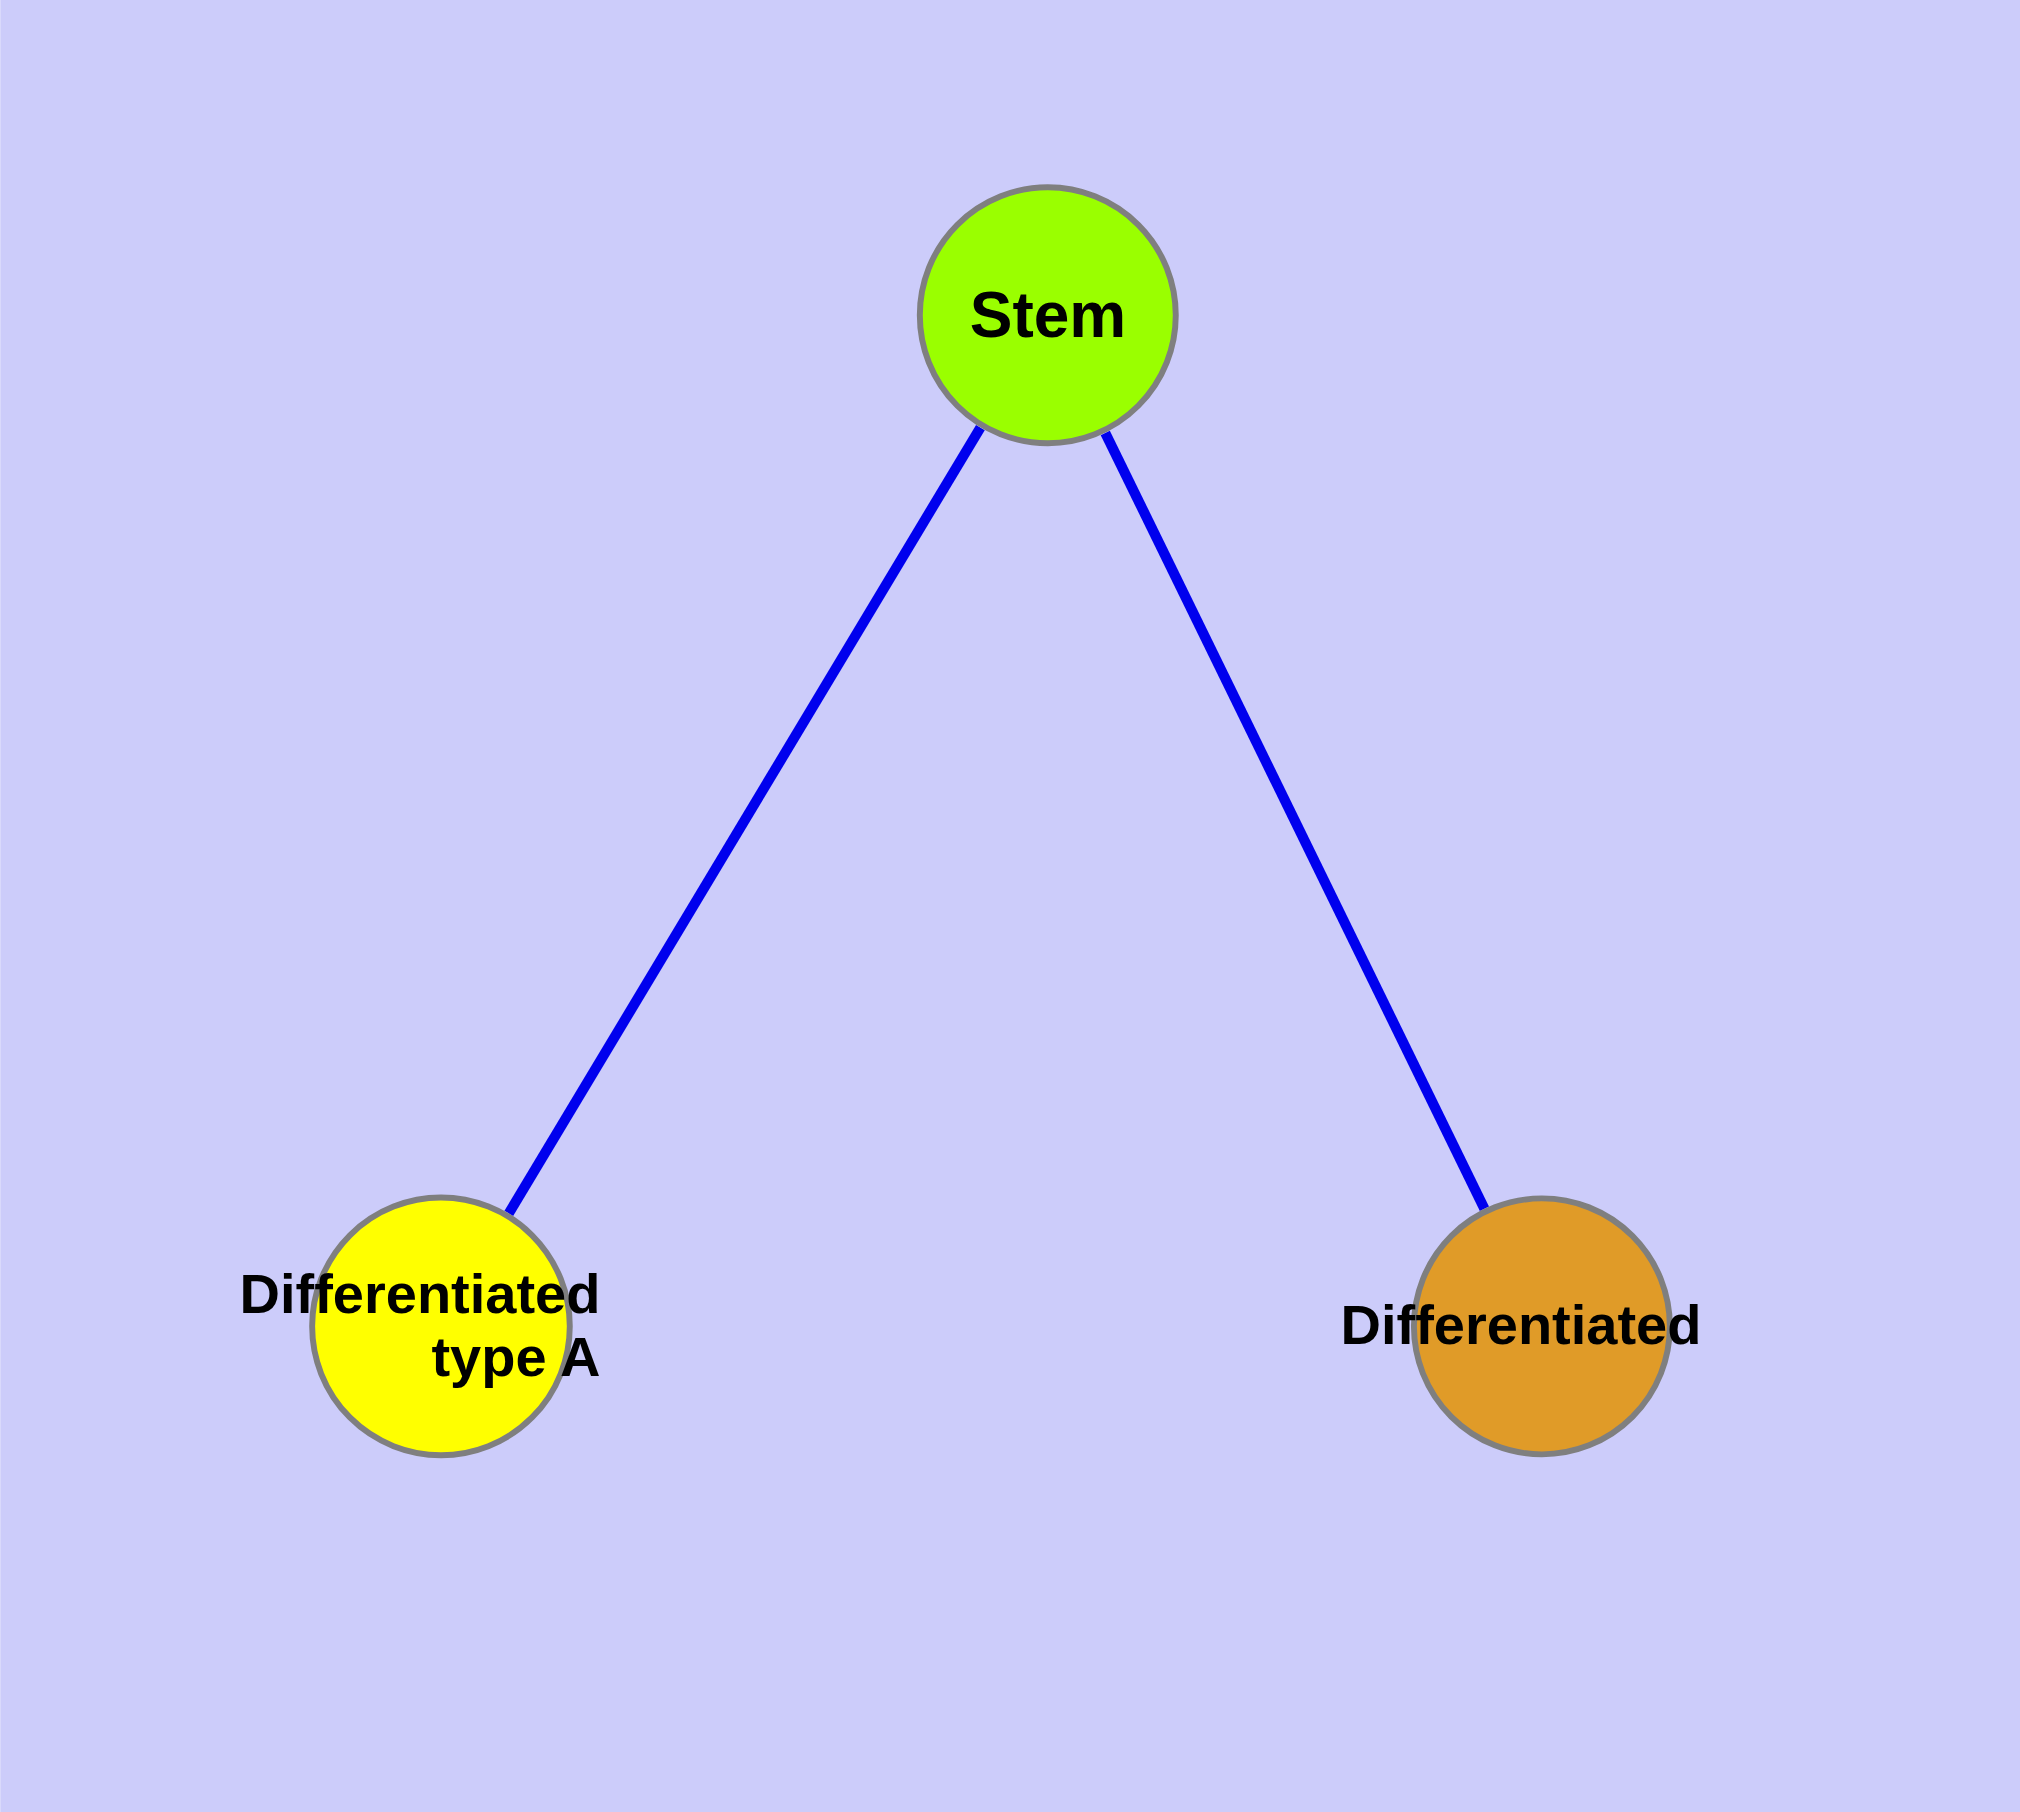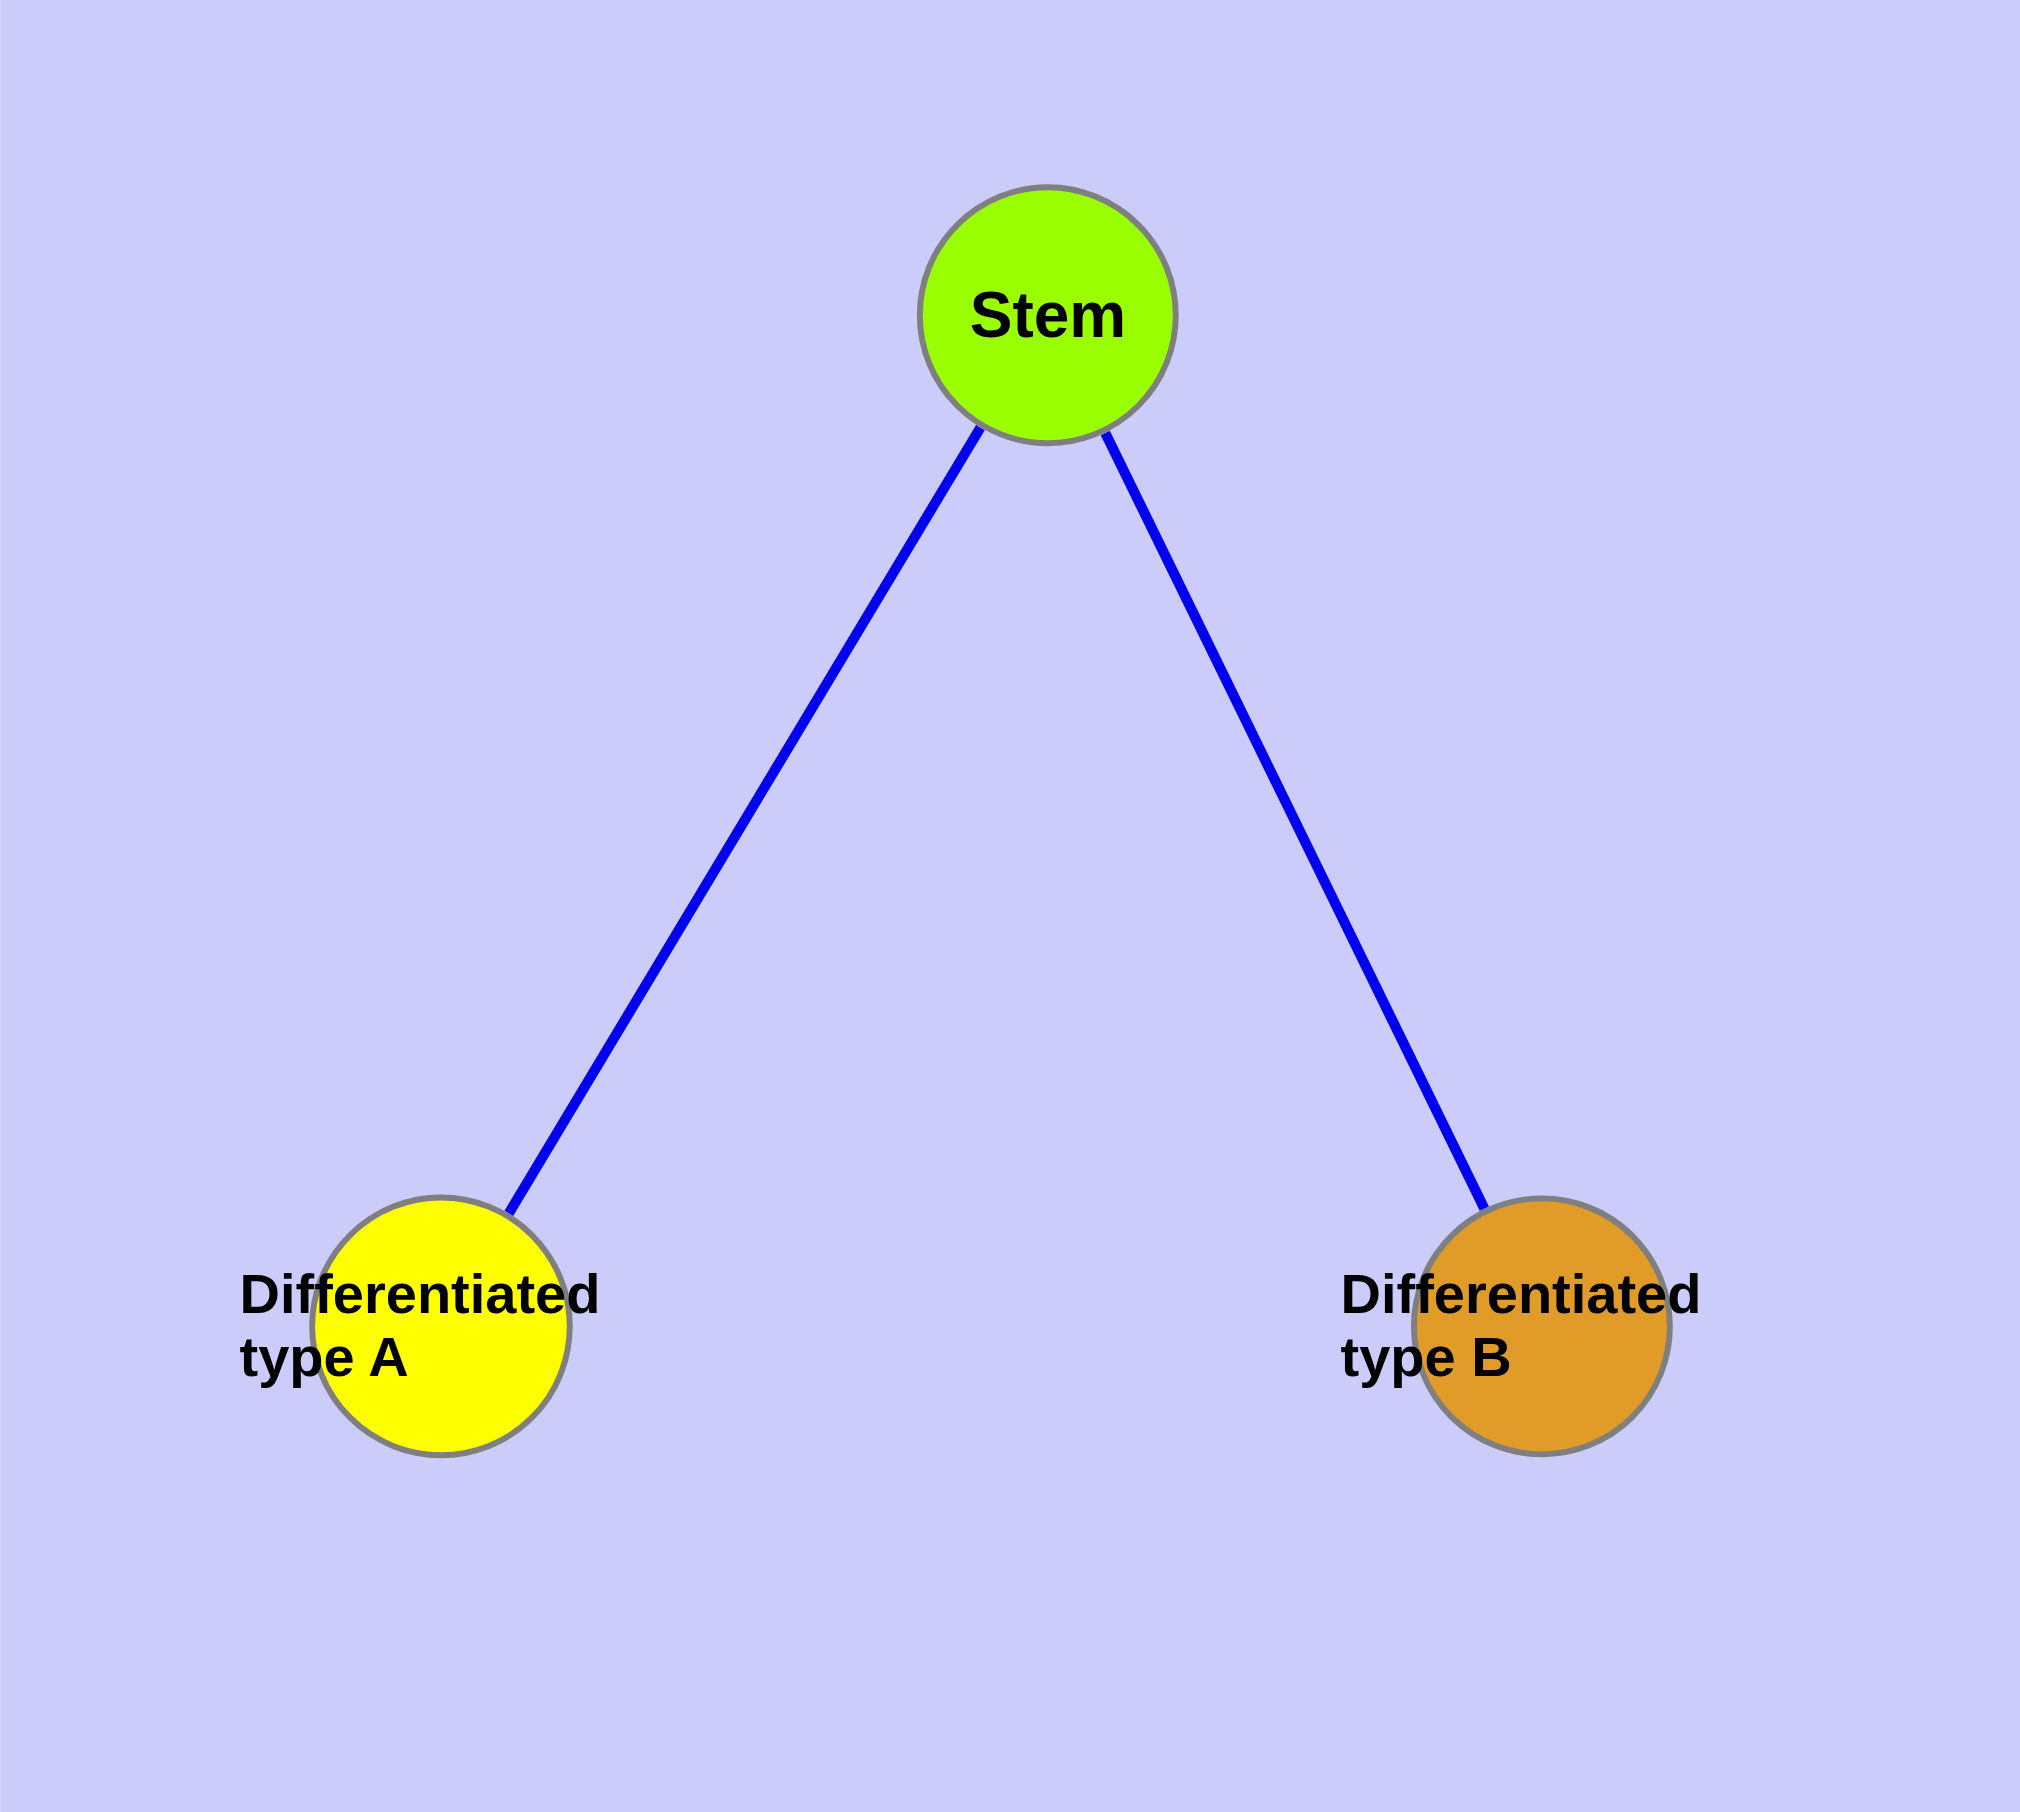--- a/index.html
+++ b/index.html
@@ -18,21 +18,21 @@
   #graph-canvas {
     position: absolute;
     left: 0;
     top: 0;
     width: 2021px;
     height: 1812px;
     display: block;
   }
   .node-label {
     position: absolute;
-    text-align: left;
+    text-align: right;
     color: #000000;
     font-family: "Liberation Sans", sans-serif;
     font-weight: bold;
     line-height: 1.13;
     white-space: pre;
     pointer-events: none;
     transform: translate(-50%, -50%);
   }
   .node-label.single {
     font-size: 64px;
@@ -53,16 +53,16 @@
       </g>
     <g id="node-layer">
         <circle cx="1236" cy="372" r="151" fill="#9aff00" stroke="#7f7f7f" stroke-width="7"></circle>
         <circle cx="520" cy="1565" r="152" fill="#ffff00" stroke="#7f7f7f" stroke-width="7"></circle>
         <circle cx="1819" cy="1565" r="151" fill="#e09b28" stroke="#7f7f7f" stroke-width="7"></circle>
       </g>
   </svg>
   <div id="label-layer">
       <div class="node-label single" style="left: 1048px; top: 315px;"><div>Stem</div></div>
       <div class="node-label double" style="left: 420px; top: 1325px;"><div>Differentiated</div><div>type A</div></div>
-      <div class="node-label double" style="left: 1521px; top: 1325px;"><div>Differentiated</div><div>type B</div></div>
+      <div class="node-label double" style="left: 1521px; top: 1325px;"><div>Differentiated</div></div>
     </div>
 </div>
 
 
 </body></html>

